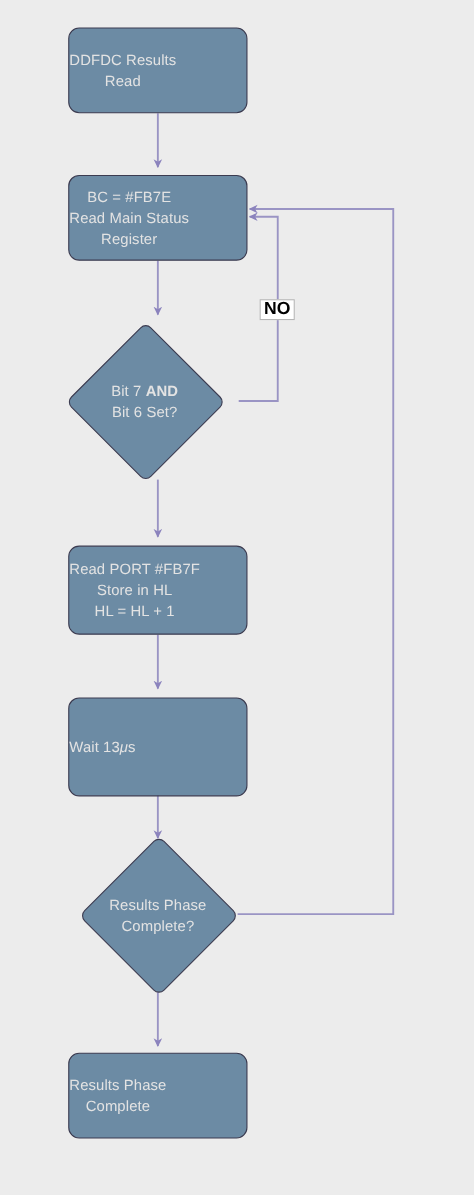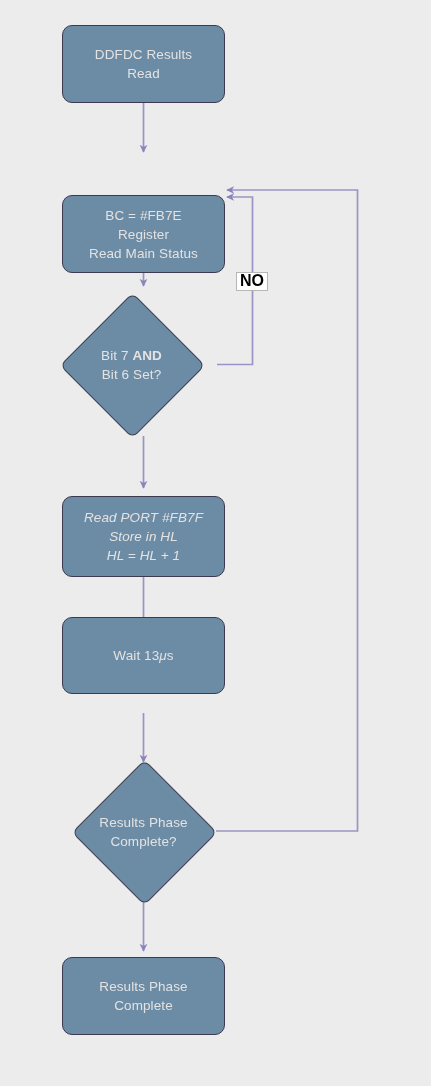--- a/index.html
+++ b/index.html
@@ -23,21 +23,20 @@
     left: 0;
     top: 0;
     width: 431px;
     height: 1086px;
   }
   .node {
     position: absolute;
     box-sizing: border-box;
     display: flex;
     align-items: center;
-    justify-content: center;
     text-align: center;
     color: #e3e3e3;
     font-size: 13.5px;
     line-height: 19px;
     letter-spacing: 0.1px;
   }
   .proc {
     background: #6c8ba4;
     border: 1.6px solid #3b3b50;
     border-radius: 10px;
@@ -115,49 +114,49 @@
     <path d="M143.5,902 L143.5,951" stroke="#9a94c4" stroke-width="1.7" fill="none" marker-end="url(#arrowhead)"></path>
   </svg>
 
   <div class="node proc" style="left:62px; top:25px; width:163px; height:78px;">
     <div class="label">
       <div>DDFDC Results</div>
       <div>Read</div>
     </div>
   </div>
 
-  <div class="node proc" style="left:62px; top:159px; width:163px; height:78px;margin-top:36px;">
+  <div class="node proc" style="left:62px; top:159px; width:163px; height:78px;">
     <div class="label">
       <div>BC = #FB7E</div>
+      <div>Read Main Status</div>
       <div>Register</div>
-      <div>Read Main Status</div>
     </div>
   </div>
 
   <div class="node decision" style="left:60px; top:293px;">
     <div class="dia"></div>
     <div class="label">
       <div><span>Bit 7 </span><span class="bold">AND</span></div>
       <div>Bit 6 Set?</div>
     </div>
   </div>
 
   <div class="edge-label" style="left:236px; top:272px;">
     <span>NO</span>
   </div>
 
-  <div class="node proc" style="left:62px; top:496px; width:163px; height:81px;font-style:italic;">
+  <div class="node proc" style="left:62px; top:496px; width:163px; height:81px;">
     <div class="label">
       <div>Read PORT #FB7F</div>
       <div>Store in HL</div>
       <div>HL = HL + 1</div>
     </div>
   </div>
 
-  <div class="node proc" style="left:62px; top:617px; width:163px; height:77px;">
+  <div class="node proc" style="left:62px; top:634px; width:163px; height:90px;">
     <div class="label">
       <div><span>Wait 13</span><span class="mu">μ</span><span>s</span></div>
     </div>
   </div>
 
   <div class="node decision" style="left:72px; top:760px;">
     <div class="dia"></div>
     <div class="label">
       <div>Results Phase</div>
       <div>Complete?</div>

